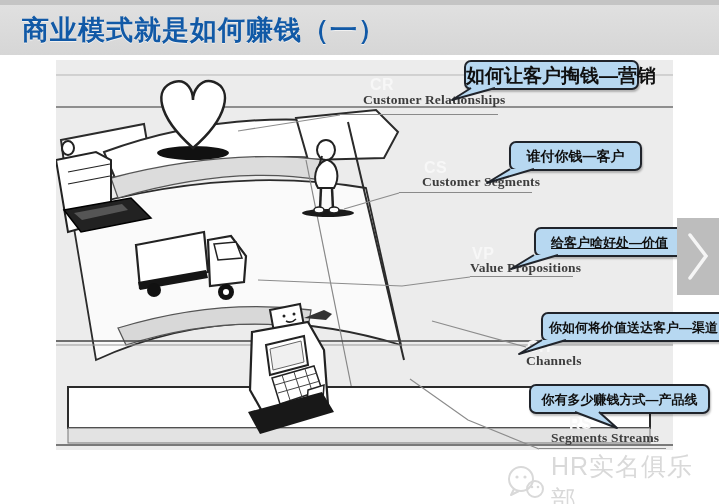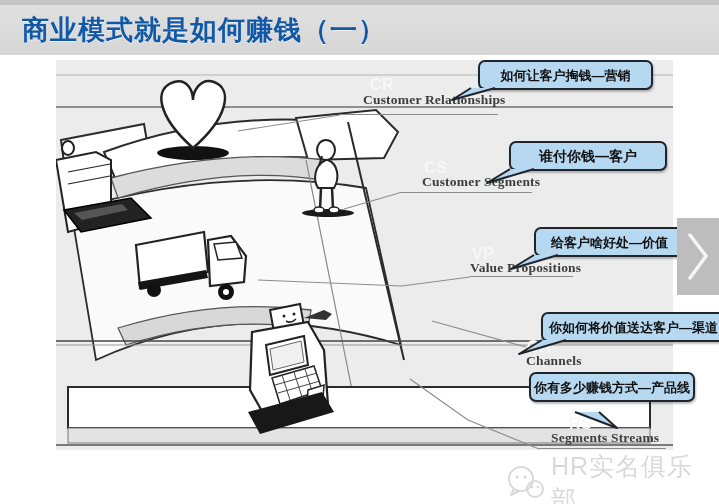--- a/index.html
+++ b/index.html
@@ -39,25 +39,25 @@
   .abbr-ch { left:527px; top:338px; } .name-ch { left:526px; top:353px; }
   .abbr-rs { left:569px; top:415px; } .name-rs { left:551px; top:430px; } .line-rs { left:539px; top:448px; width:127px; }
   
   .callout {
     position:absolute; z-index:3; height:30px; line-height:27px;
     background:#b7d8f1; border:2px solid #20242b; border-radius:7px;
     font-size:13px; font-weight:600; color:#101010; text-align:center;
     white-space:nowrap; box-shadow:1px 2px 2px rgba(0,0,0,.25);
   }
   .callout-tail { position:absolute; z-index:4; pointer-events:none; }
-  .c1 { left:478px; top:60px;  width:175px; font-size:13px; }
-  .c2 { left:509px; top:141px; width:158px; font-size:14px; }
-  .c3 { left:534px; top:227px; width:151px; }
+  .c1 { left:464px; top:60px;  width:175px; font-size:19px; }
+  .c2 { left:509px; top:141px; width:133px; font-size:14px; }
+  .c3 { left:534px; top:227px; width:151px;text-decoration:underline; }
   .c4 { left:541px; top:312px; width:185px; }
-  .c5 { left:529px; top:372px; width:166px; }
+  .c5 { left:529px; top:384px; width:181px; }
   
   .next-btn {
     position:absolute; z-index:5; left:677px; top:218px; width:42px; height:77px;
     background:#bdbdbd; display:flex; align-items:center; justify-content:center; cursor:pointer;
   }
   
   .watermark {
     position:absolute; z-index:5; left:506px; top:450px;
     display:flex; align-items:center; gap:5px; color:#d9d9d9;
   }

